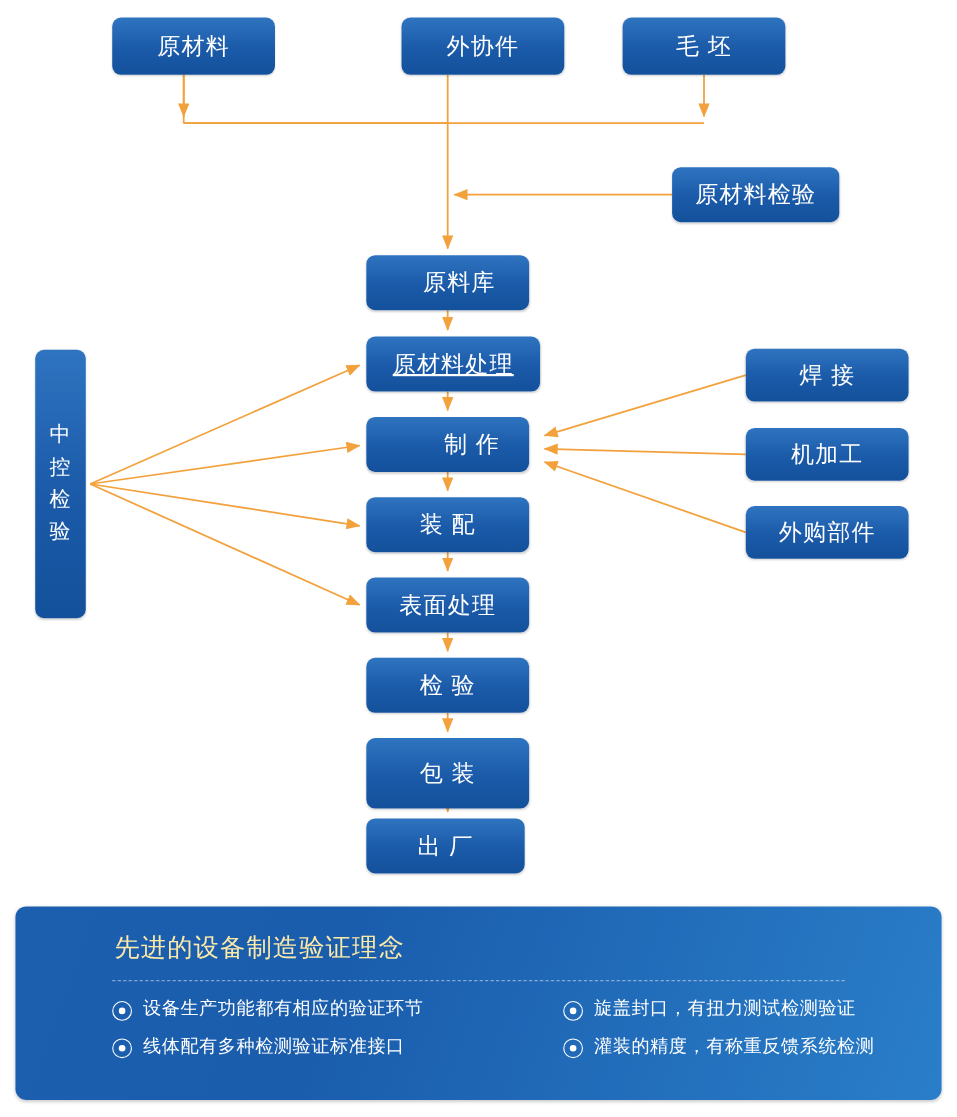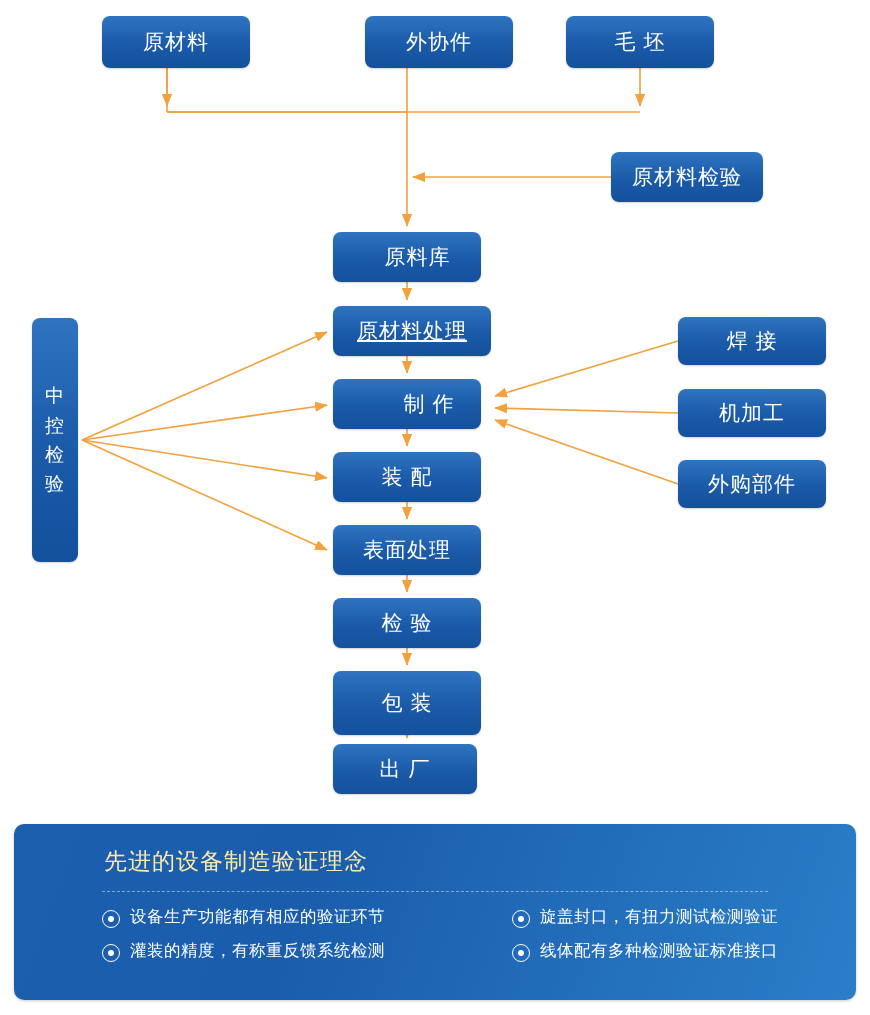--- a/index.html
+++ b/index.html
@@ -196,20 +196,20 @@
     <div class="panel-item">
       <span class="panel-bullet"></span>
       <span>设备生产功能都有相应的验证环节</span>
     </div>
     <div class="panel-item">
       <span class="panel-bullet"></span>
       <span>旋盖封口，有扭力测试检测验证</span>
     </div>
     <div class="panel-item">
       <span class="panel-bullet"></span>
+      <span>线体配有多种检测验证标准接口</span>
+    </div>
+    <div class="panel-item">
+      <span class="panel-bullet"></span>
       <span>灌装的精度，有称重反馈系统检测</span>
-    </div>
-    <div class="panel-item">
-      <span class="panel-bullet"></span>
-      <span>线体配有多种检测验证标准接口</span>
     </div>
   </div>
 </div>
 
 </body></html>

